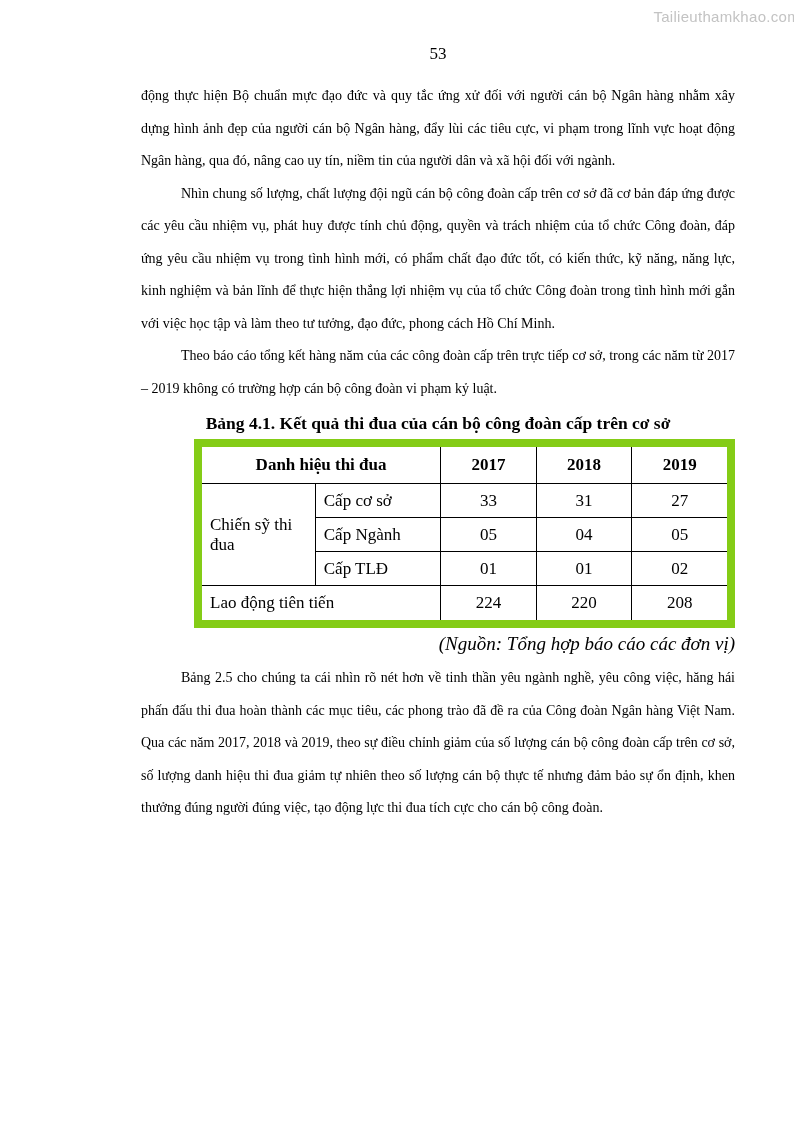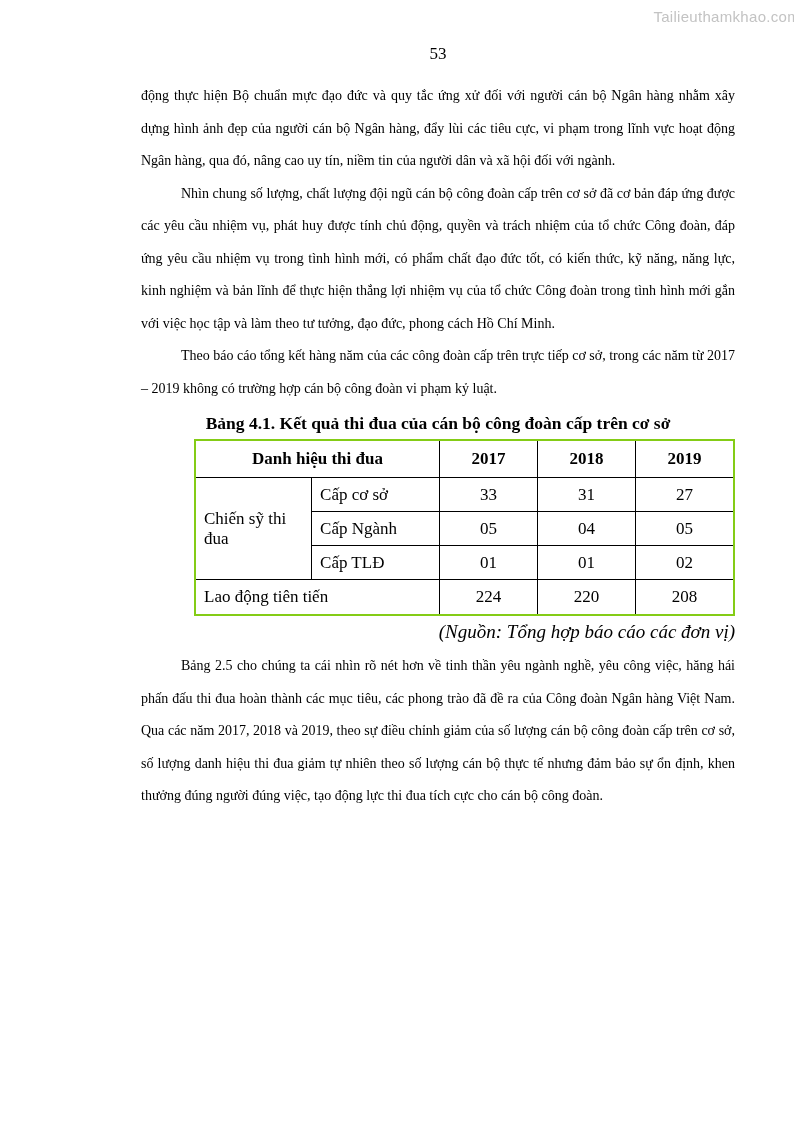--- a/index.html
+++ b/index.html
@@ -51,21 +51,21 @@
   .unit-note {
     margin: 8px 0 0 0;
     text-align: right;
     font-style: italic;
     font-size: 16.5px;
     line-height: 22px;
   }
   table.data-table {
     border-collapse: collapse;
     margin: 4px 0 0 53px;
-    border: 2px solid #84cc16;
+    border: 8px solid #84cc16;
   }
   table.data-table th, table.data-table td {
     border: 1px solid #000000;
     font-size: 17px;
     vertical-align: middle;
   }
   table.data-table th {
     font-weight: bold;
     text-align: center;
     height: 34px;

